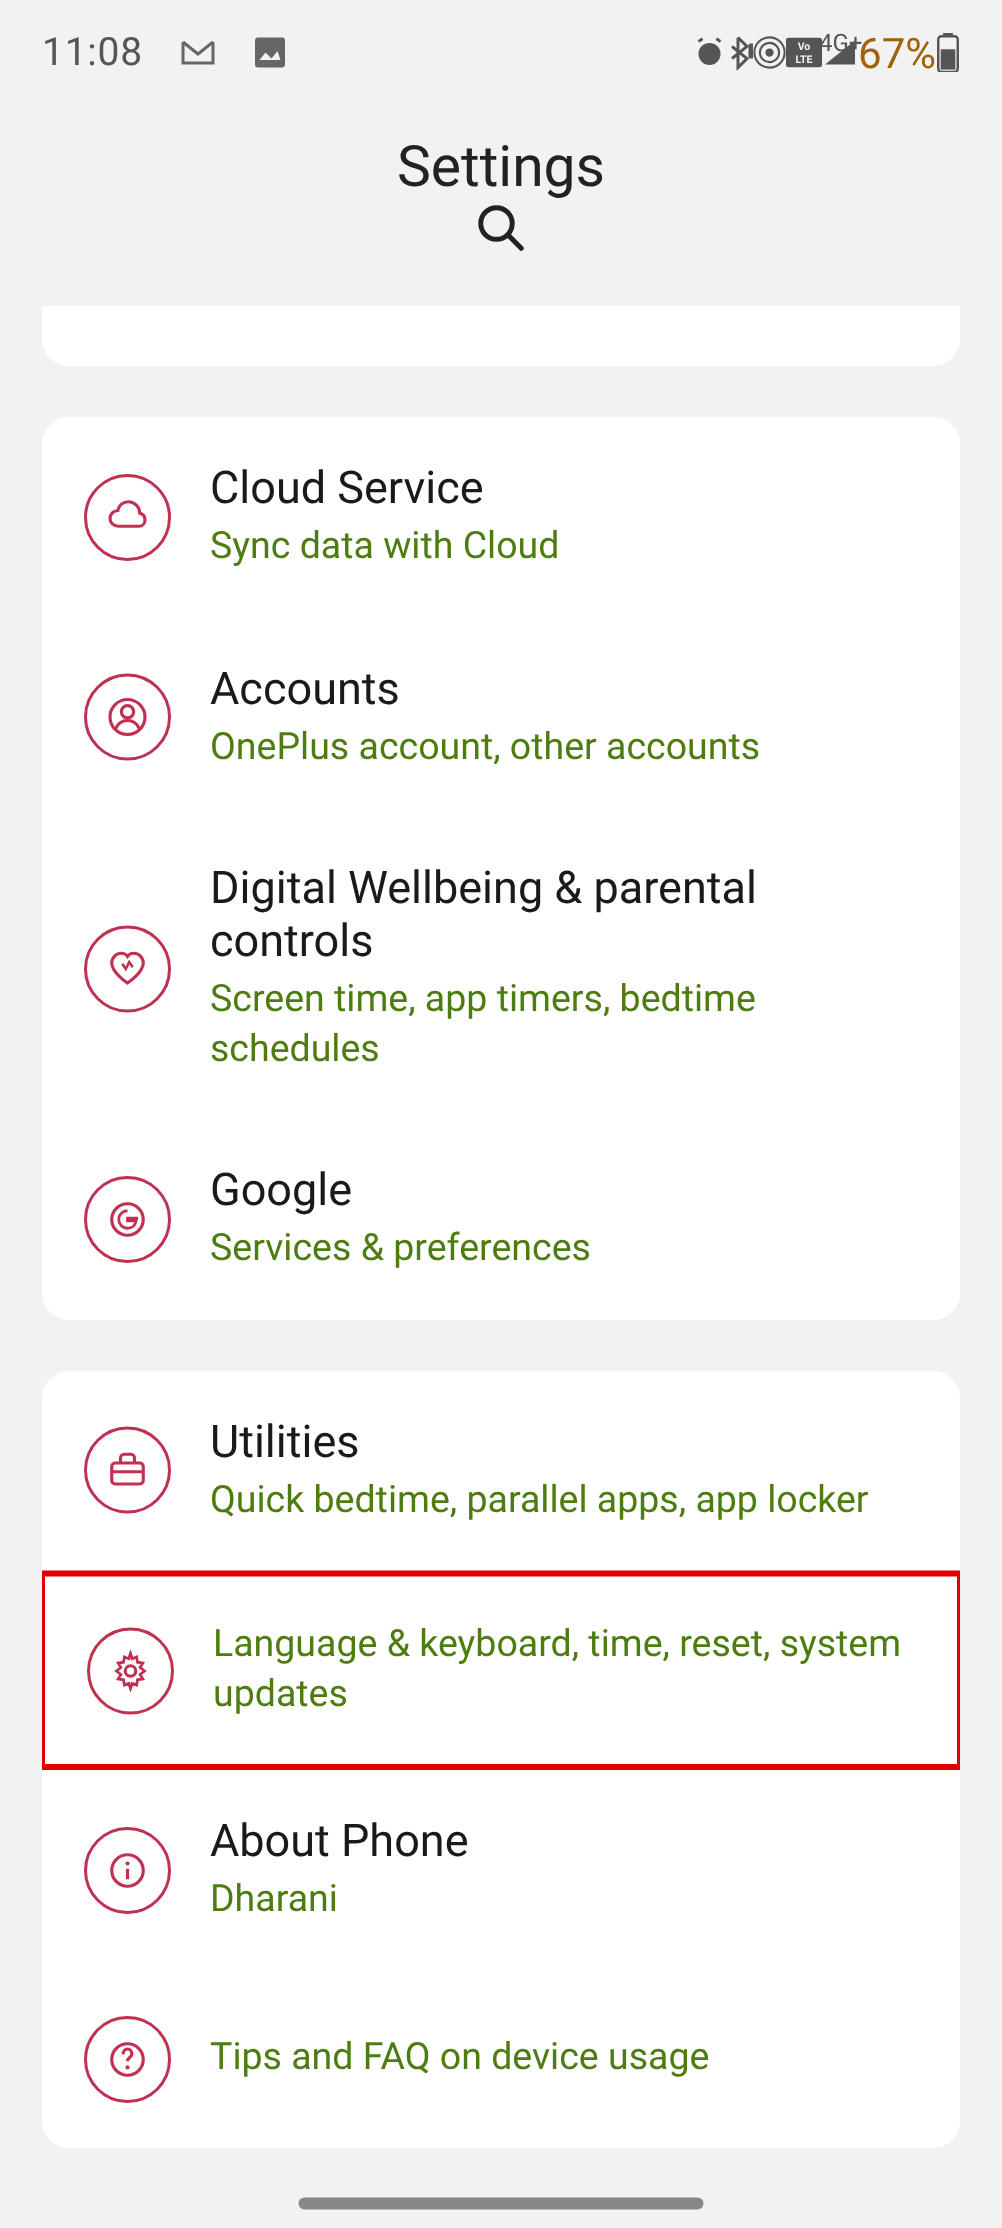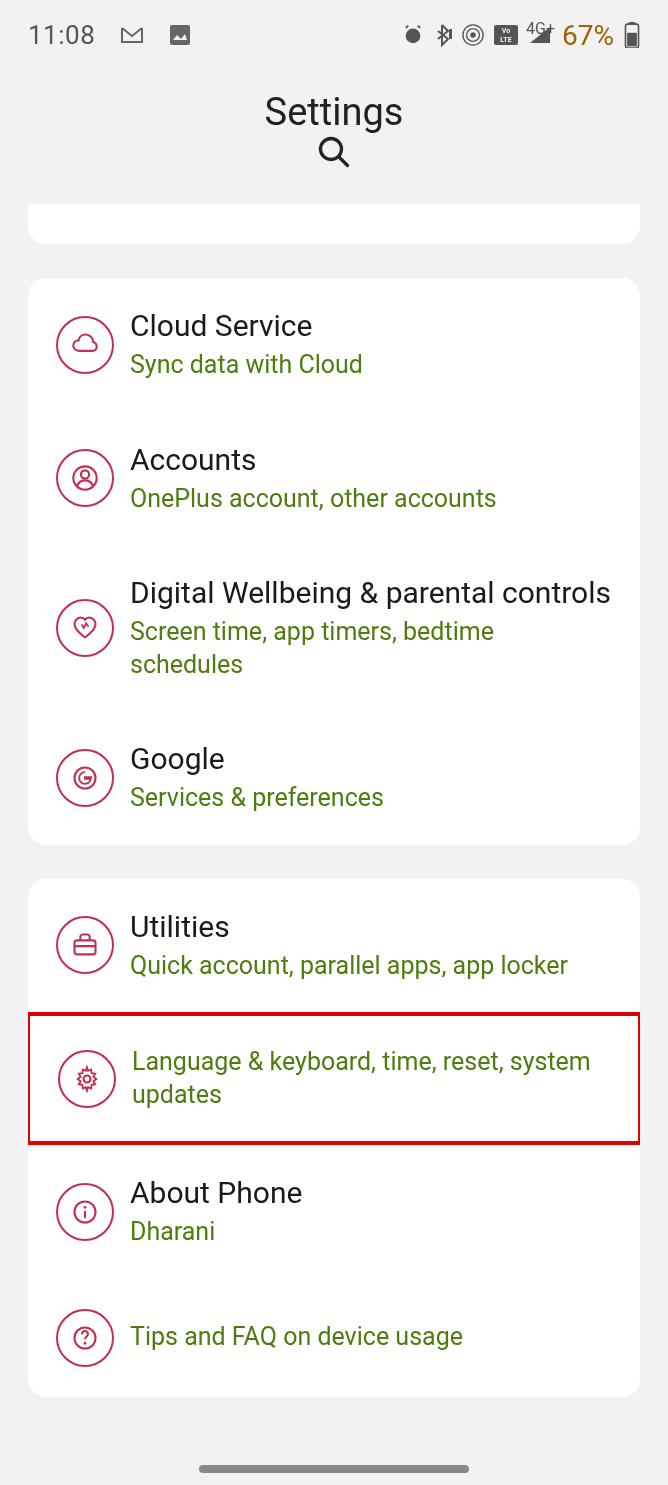--- a/index.html
+++ b/index.html
@@ -30,21 +30,20 @@
     }
     .status-time {
       font-size: 26px;
       color: #555;
       font-weight: 400;
       letter-spacing: 0.5px;
     }
     .status-right {
       display: flex;
       align-items: center;
-      gap: 10px;
       color: #555;
     }
     .battery-text {
       font-size: 28px;
       color: #a16207;
     }
     .header {
       display: flex;
       justify-content: space-between;
       align-items: center;
@@ -67,21 +66,21 @@
     }
     .card-partial-top {
       border-top-left-radius: 0;
       border-top-right-radius: 0;
       height: 40px;
     }
     .settings-item {
       display: flex;
       align-items: center;
       padding: 30px 28px;
-      gap: 16px;
+      gap: 26px;
     }
     .item-icon {
       width: 58px;
       height: 58px;
       border-radius: 50%;
       border: 2px solid #c03050;
       display: flex;
       align-items: center;
       justify-content: center;
       flex-shrink: 0;
@@ -256,21 +255,21 @@
   <div class="settings-item">
     <div class="item-icon">
       <svg viewBox="0 0 24 24" fill="none">
           <rect x="3" y="8" width="18" height="12" rx="2" stroke="#c03050" stroke-width="1.8"></rect>
           <path d="M8 8 L8 5 C8 4 9 3 10 3 L14 3 C15 3 16 4 16 5 L16 8" stroke="#c03050" stroke-width="1.8"></path>
           <line x1="3" y1="13" x2="21" y2="13" stroke="#c03050" stroke-width="1.8"></line>
         </svg>
     </div>
     <div class="item-text">
       <div class="item-title">Utilities</div>
-      <div class="item-subtitle">Quick account, parallel apps, app locker</div>
+      <div class="item-subtitle">Quick bedtime, parallel apps, app locker</div>
     </div>
   </div>
 
   <div class="settings-item highlight-item">
     <div class="item-icon">
       <svg viewBox="0 0 24 24" fill="none">
           <circle cx="12" cy="12" r="3" stroke="#c03050" stroke-width="1.8"></circle>
           <path d="M12 2 L13 5 L15.5 4 L16 7 L19 7.5 L17.5 10 L20 12 L17.5 14 L19 16.5 L16 17 L15.5 20 L13 19 L12 22 L11 19 L8.5 20 L8 17 L5 16.5 L6.5 14 L4 12 L6.5 10 L5 7.5 L8 7 L8.5 4 L11 5 Z" stroke="#c03050" stroke-width="1.6" fill="none"></path>
         </svg>
     </div>

